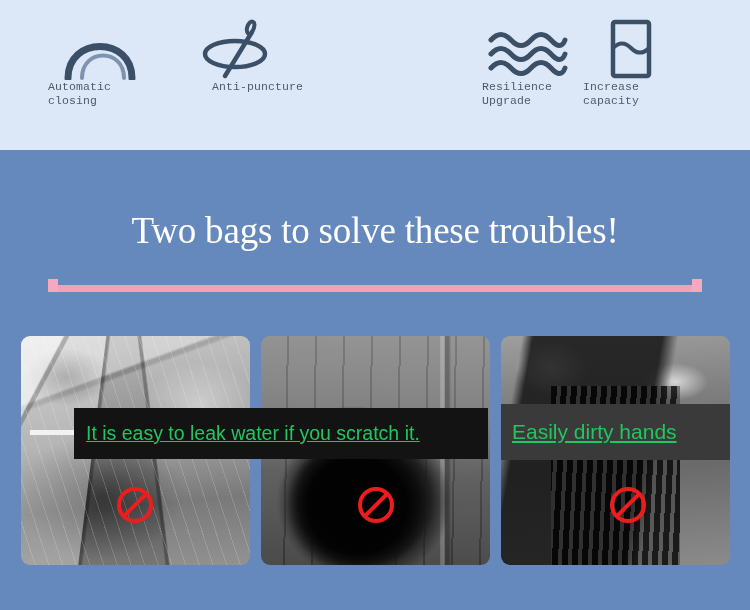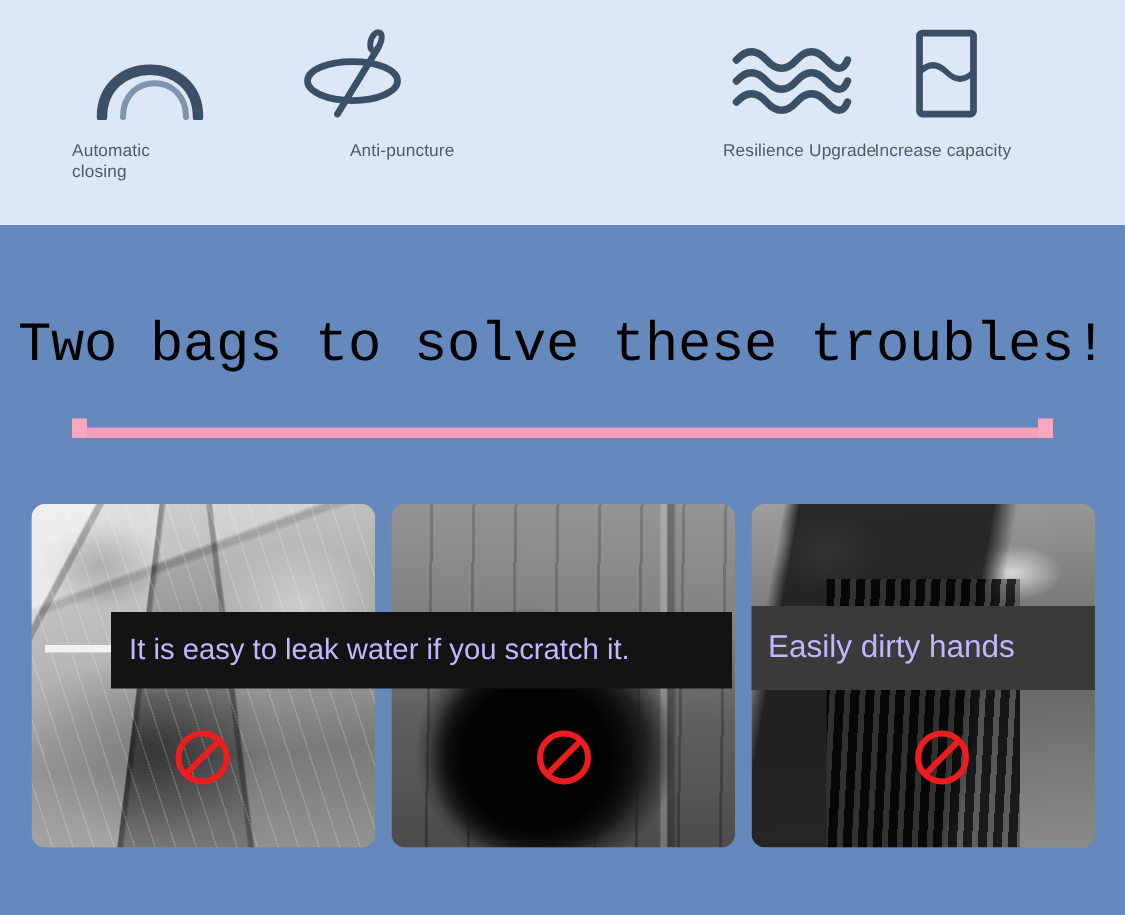--- a/index.html
+++ b/index.html
@@ -35,25 +35,24 @@
     top: 18px;
     display: block;
   }
   .feature-icon {
     height: 62px;
     display: flex;
     align-items: flex-end;
     justify-content: flex-start;
   }
   .feature-label {
-    margin-top: 14px;
     font-size: 11.5px;
     line-height: 14px;
     color: #4c5b6b;
-    font-family: Liberation Sans, sans-serif;
+    font-family: Liberation Mono, monospace;
     letter-spacing: 0.1px;
     white-space: pre-line;
   }
 
   
   .f1 { left: 48px;  width: 110px; }
   .f2 { left: 193px; width: 110px; text-align: right; }
   .f3 { left: 333px; width: 105px; }
   .f4 { left: 482px; width: 110px; }
   .f5 { left: 583px; width: 110px; }
@@ -66,22 +65,22 @@
   
   .headline-wrap {
     position: absolute;
     left: 0; top: 205px;
     width: 750px;
     text-align: center;
   }
   .headline {
     font-size: 37px;
     line-height: 52px;
-    color: #000000;
-    font-family: Liberation Mono, monospace;
+    color: #ffffff;
+    font-family: Liberation Serif, serif;
     font-weight: 400;
     letter-spacing: -0.2px;
     white-space: nowrap;
   }
   .rule {
     position: absolute;
     left: 48px; top: 285px;
     width: 654px;
     height: 7px;
     background: #f2a0bb;
@@ -183,24 +182,25 @@
 
   
   .banner {
     position: absolute;
     z-index: 5;
     display: flex;
     align-items: center;
     box-sizing: border-box;
   }
   .banner-text {
-    color: #c4b5fd;
+    color: #22c55e;
     font-family: "Liberation Sans", sans-serif;
     font-weight: 400;
     white-space: nowrap;
+    text-decoration: underline;
   }
   .banner-wide {
     left: 74px;
     top: 408px;
     width: 414px;
     height: 51px;
     background: #131313;
     padding-left: 12px;
   }
   .banner-wide .banner-text { font-size: 19.5px; }

